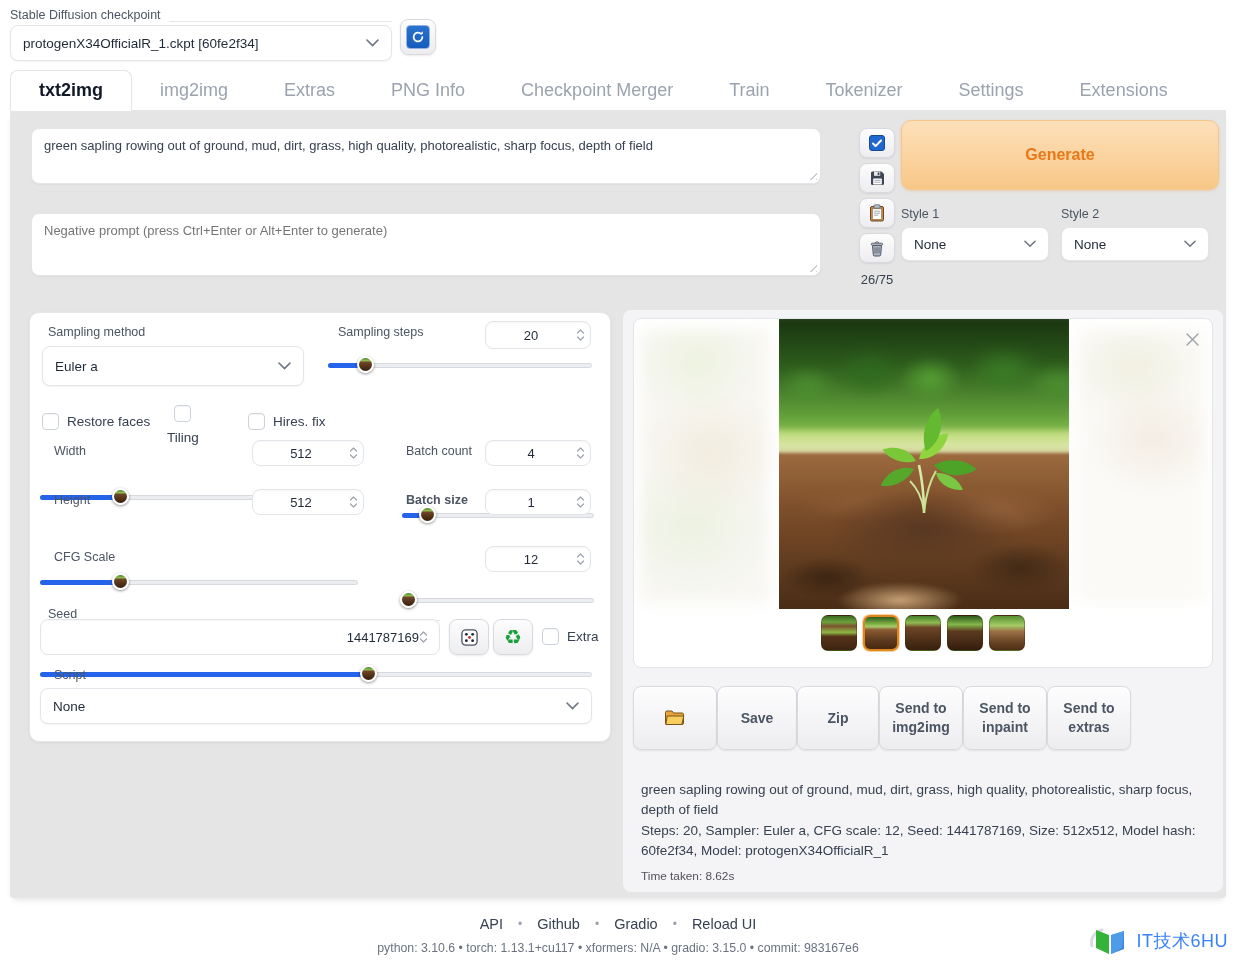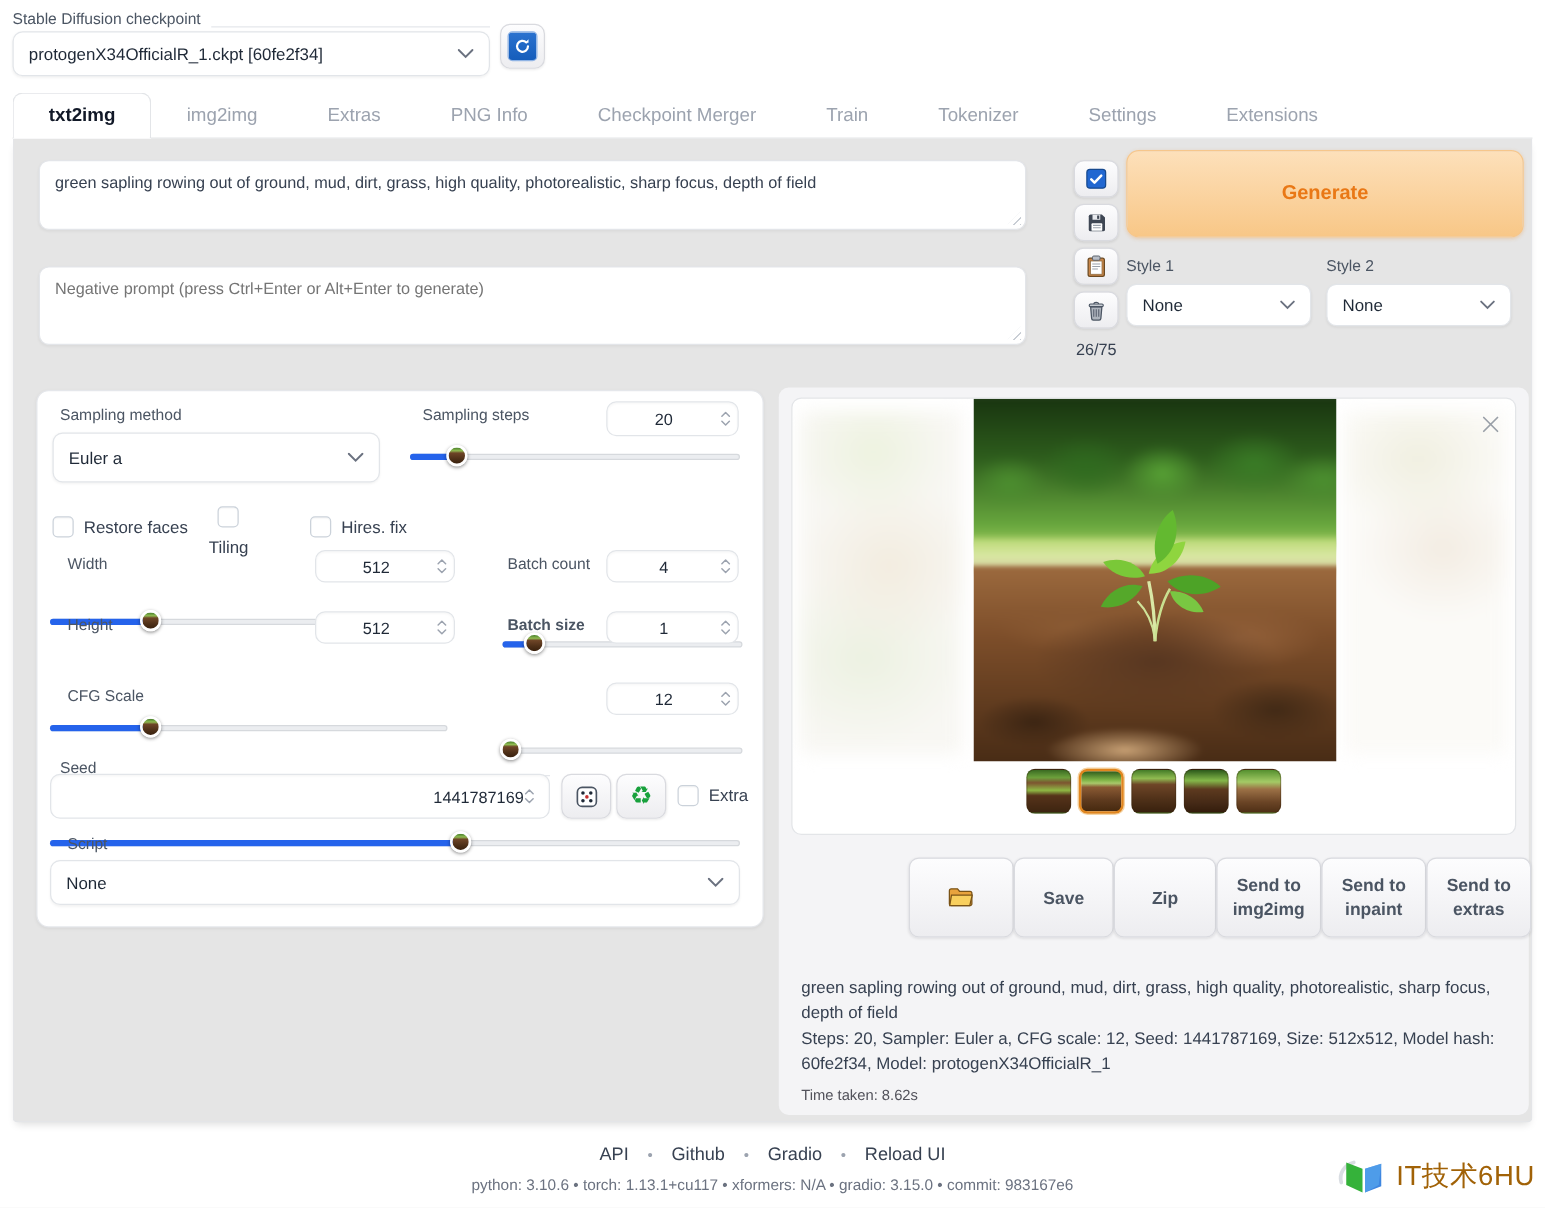--- a/index.html
+++ b/index.html
@@ -19,21 +19,21 @@
   .chev { flex:none; margin-left:8px; }
   .iconbtn { display:flex; align-items:center; justify-content:center; background:linear-gradient(180deg,#fdfdfe,#ededf0);
     border:1px solid #d9dadf; border-radius:8px; box-shadow:0 1px 2px rgba(0,0,0,.08); cursor:pointer; }
   .refresh-btn { position:absolute; left:400px; top:19px; width:36px; height:36px; }
   .refresh-chip { width:24px; height:24px; background:linear-gradient(180deg,#2b72cf,#155dbb); border:1px solid #8fb3e4;
     border-radius:4px; display:flex; align-items:center; justify-content:center; }
 
   
   .tabs { position:absolute; left:10px; right:10px; top:74px; height:37px; display:flex; align-items:flex-end;
     border-bottom:1px solid #e3e5e8; }
-  .tab { padding:9px 28px; font-size:15px; color:#9ca3af; cursor:pointer; white-space:nowrap; }
+  .tab { padding:9px 28px; font-size:18px; color:#9ca3af; cursor:pointer; white-space:nowrap; }
   .tab.active { background:#fff; color:#111827; font-weight:600; border:1px solid #e3e5e8; border-bottom:1px solid #fff;
     border-radius:8px 8px 0 0; margin-bottom:-1px; position:relative; z-index:2; }
 
   
   .panel { position:absolute; left:10px; right:10px; top:111px; height:787px; background:#e5e5e5;
     border:1px solid #e3e5e8; border-top:none; border-radius:0 0 4px 4px;
     box-shadow:0 4px 7px -3px rgba(0,0,0,.14); }
 
   
   .prompt-box { position:absolute; left:20px; top:17px; width:790px; height:56px; border:1px solid #e3e5e9;
@@ -117,36 +117,36 @@
     justify-content:center; cursor:pointer; }
   .thumbs { position:absolute; left:0; right:0; top:296px; display:flex; justify-content:center; gap:6px; }
   .thumb { width:36px; height:36px; border-radius:7px; border:1px solid rgba(60,40,15,.35); cursor:pointer;
     background:linear-gradient(180deg,#2e5c1d 0%,#7fb445 22%,#a8c86a 30%,#8a5a33 40%,#5e3a1e 72%,#46290f 100%); }
   .thumb:nth-child(1){ background:linear-gradient(180deg,#3a6b22 0%,#6da13c 18%,#7d5330 30%,#8fb944 48%,#56331a 60%,#3d2410 100%); }
   .thumb:nth-child(3){ background:linear-gradient(180deg,#447c28 0%,#90bb51 20%,#6e4527 34%,#4e3018 70%,#38200d 100%); }
   .thumb:nth-child(4){ background:linear-gradient(180deg,#2c5a1b 0%,#84b84a 25%,#5d3a1f 45%,#432815 80%,#331c0b 100%); }
   .thumb:nth-child(5){ background:linear-gradient(180deg,#55902f 0%,#a4cb66 28%,#9c7146 45%,#6b4526 75%,#4e2f15 100%); }
   .thumb.selected { border:2px solid #e0861f; box-shadow:0 0 0 1px #f5d4a4; }
 
-  .out-buttons { position:absolute; left:10px; top:376px; width:592px; display:flex; justify-content:flex-end; }
+  .out-buttons { position:absolute; left:10px; top:376px; width:592px; display:flex; justify-content:flex-start; }
   .out-btn { height:64px; border-radius:8px; font-size:14px; font-weight:600; color:#4b5563;
     display:flex; align-items:center; justify-content:center; text-align:center; line-height:1.35; padding:0 6px; }
   .w-folder{ width:84px; } .w-save{ width:80px; } .w-zip{ width:82px; } .w-send{ width:84px; }
 
   .info { position:absolute; left:18px; top:470px; width:562px; }
   .info-text { font-size:13.5px; color:#374151; line-height:1.5; }
   .info-meta { margin-top:8px; display:flex; gap:16px; font-size:11.8px; color:#52525b; }
 
   
   .footer-links { position:absolute; left:0; right:0; top:916px; display:flex; justify-content:center; align-items:center; }
   .footer-links a { font-size:14.5px; color:#374151; text-decoration:none; cursor:pointer; }
   .footer-links .sep { color:#9ca3af; margin:0 15px; font-size:12px; }
   .footer-versions { position:absolute; left:0; right:0; top:941px; text-align:center; font-size:12.3px; color:#6b7280; }
   .watermark { position:absolute; right:8px; top:922px; display:flex; align-items:center; gap:6px; }
-  .watermark-text { font-size:22px; color:#a16207; letter-spacing:.5px; }
+  .watermark-text { font-size:18px; color:#3b82f6; letter-spacing:.5px; }
 
   .icon-svg { display:block; }
 </style>
 </head>
 <body>
 
 <div class="app">
 
   <div class="ckpt-group">
     <div class="ckpt-label-row">

